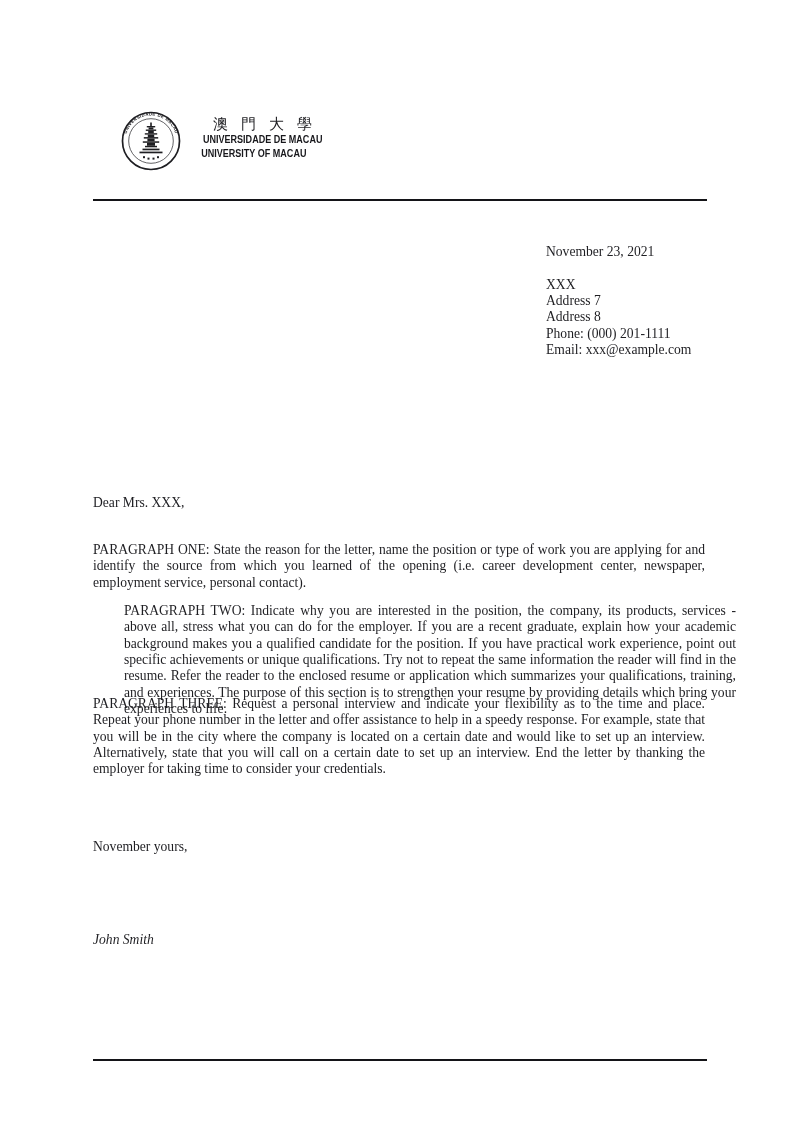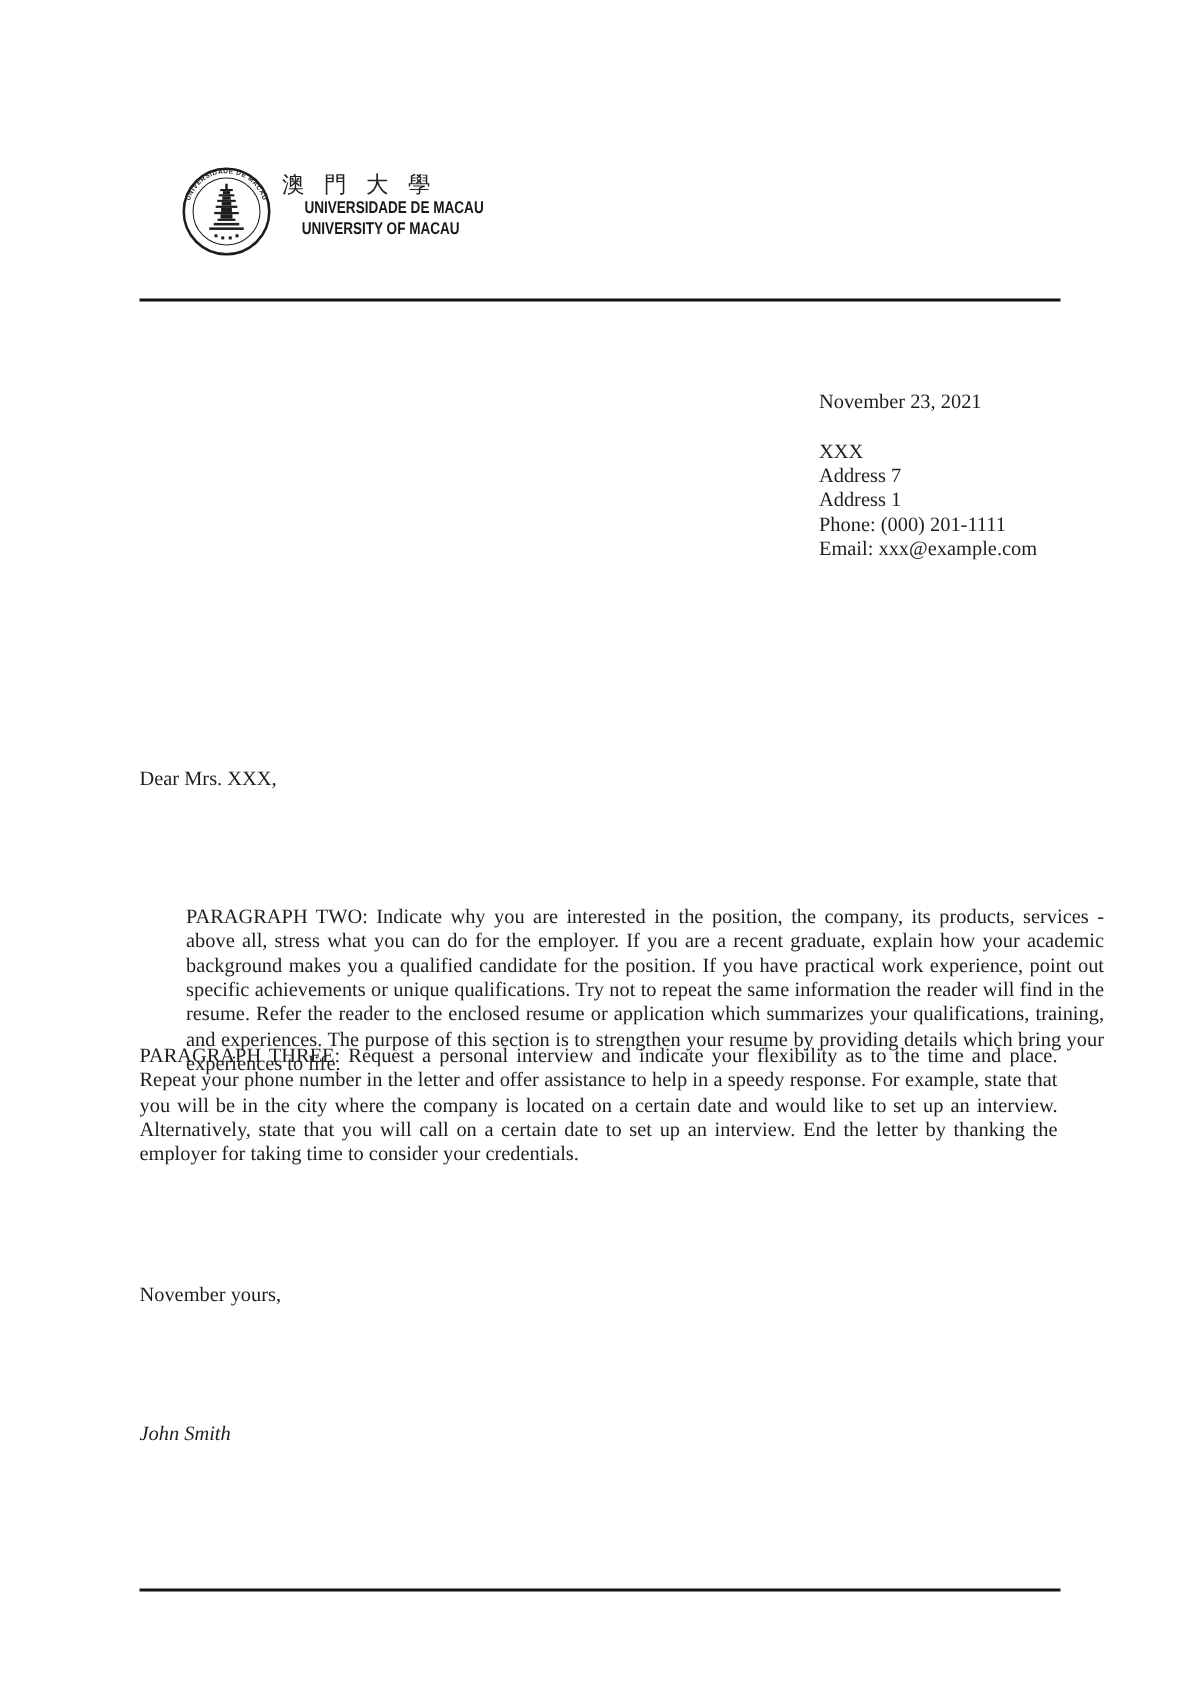--- a/index.html
+++ b/index.html
@@ -18,40 +18,40 @@
   
   .logo-row { position: absolute; left: 121px; top: 111px; display: flex; align-items: flex-start; }
   .seal { width: 60px; height: 60px; display: block; }
   .seal .ring { fill: none; stroke: #1e1e22; }
   .seal .emblem rect { fill: #1e1e22; }
   .seal-arc {
     font-family: "Liberation Sans", sans-serif;
     font-size: 4.3px; font-weight: bold;
     letter-spacing: 0.4px; fill: #1e1e22;
   }
-  .wordmark { margin-left: 7px; margin-top: 5px; width: 124px; text-align: left; }
+  .wordmark { margin-left: 7px; margin-top: 5px; width: 124px; text-align: right; }
   .wm-cn {
     font-size: 15px; line-height: 17px;
     letter-spacing: 13px; white-space: nowrap;
     margin-right: -13px; color: #222226;
   }
   .wm-pt, .wm-en {
     font-family: "Liberation Sans", sans-serif;
     font-weight: bold; font-size: 11.3px; line-height: 13.5px;
     white-space: nowrap; color: #18181c;
   }
   .squeeze { display: inline-block; transform: scaleX(0.80); transform-origin: 50% 50%; }
 
   
   .rule { position: absolute; left: 93px; width: 614px; height: 2.2px; background: #141418; }
   .rule-top { top: 199px; }
   .rule-bottom { top: 1059px; }
 
   
-  .block { position: absolute; line-height: 16.2px; margin-top: 16px; }
+  .block { position: absolute; line-height: 16.2px; }
   .date-block   { left: 546px; top: 244px; }
   .sender-block { left: 546px; top: 277px; }
   .recipient-block { left: 93px; top: 390px; }
   .salutation   { left: 93px; top: 495px; }
   .para {
     position: absolute; left: 93px; width: 612px; margin: 0;
     text-align: justify; line-height: 16.35px;
   }
   .para-1 { top: 542px; }
   .para-2 { top: 603px; margin-left: 31px; }
@@ -102,28 +102,29 @@
     </div>
   </header>
 
   <div class="rule rule-top"></div>
 
   <div class="block date-block">November 23, 2021</div>
 
   <div class="block sender-block">
     <div>XXX</div>
     <div>Address 7</div>
-    <div>Address 1</div>
+    <div>Address 8</div>
     <div>Phone: (000) 201-1111</div>
     <div>Email: xxx@example.com</div>
   </div>
 
 
   <div class="block salutation">Dear Mrs. XXX,</div>
 
+  <p class="para para-1">PARAGRAPH ONE: State the reason for the letter, name the position or type of work you are applying for and identify the source from which you learned of the opening (i.e. career development center, newspaper, employment service, personal contact).</p>
   <p class="para para-2">PARAGRAPH TWO: Indicate why you are interested in the position, the company, its products, services - above all, stress what you can do for the employer. If you are a recent graduate, explain how your academic background makes you a qualified candidate for the position. If you have practical work experience, point out specific achievements or unique qualifications. Try not to repeat the same information the reader will find in the resume. Refer the reader to the enclosed resume or application which summarizes your qualifications, training, and experiences. The purpose of this section is to strengthen your resume by providing details which bring your experiences to life.</p>
   <p class="para para-3">PARAGRAPH THREE: Request a personal interview and indicate your flexibility as to the time and place. Repeat your phone number in the letter and offer assistance to help in a speedy response. For example, state that you will be in the city where the company is located on a certain date and would like to set up an interview. Alternatively, state that you will call on a certain date to set up an interview. End the letter by thanking the employer for taking time to consider your credentials.</p>
 
   <div class="block closing">November yours,</div>
   <div class="block signature">John Smith</div>
 
   <div class="rule rule-bottom"></div>
 </div>
 
 </body></html>

